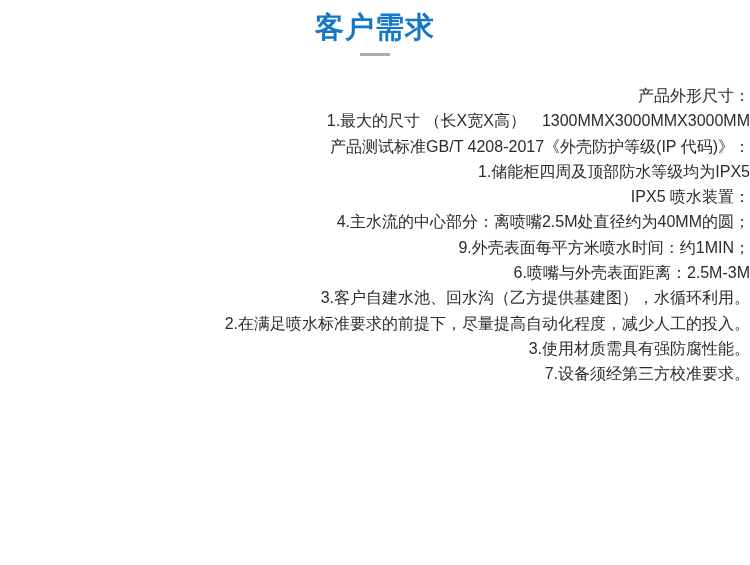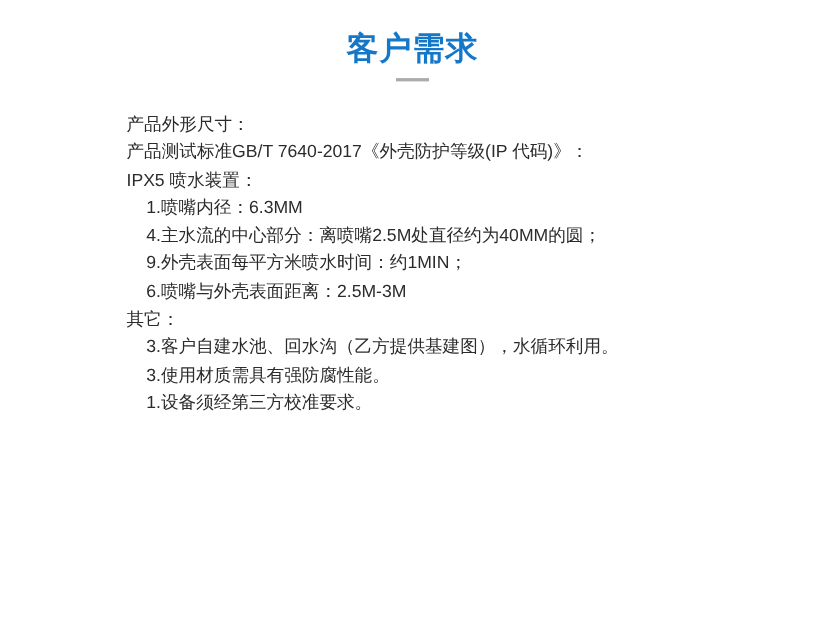--- a/index.html
+++ b/index.html
@@ -7,36 +7,37 @@
     padding: 0;
   }
   body {
     width: 750px;
     height: 565px;
     background: #ffffff;
     font-family: "Liberation Sans", sans-serif;
     overflow: hidden;
   }
   .page-title {
-    margin: 29px 0 0;
+    margin: 11px 0 0;
     text-align: center;
     font-size: 29px;
     line-height: 32px;
     font-weight: bold;
     color: #1577c8;
     letter-spacing: 1px;
   }
   .title-divider {
     width: 30px;
     height: 3px;
     background: #ababab;
     margin: 10px auto 0;
   }
   .requirements {
     margin: 27px 0 0 115px;
+    text-align: right;
   }
   .line {
     margin: 0;
     font-size: 16px;
     line-height: 25.3px;
     color: #2b2b2b;
     white-space: pre;
   }
   .line.indented {
     margin-left: 18px;
@@ -44,23 +45,24 @@
 </style>
 </head>
 <body>
 
 <h1 class="page-title">客户需求</h1>
 
 <div class="title-divider"></div>
 
 <div class="requirements">
     <p class="line">产品外形尺寸：</p>
-    <p class="line">产品测试标准GB/T 7640-2017《外壳防护等级(IP 代码)》：</p>
+    <p class="line indented">1.最大的尺寸 （长X宽X高）　1300MMX3000MMX3000MM</p>
+    <p class="line">产品测试标准GB/T 4208-2017《外壳防护等级(IP 代码)》：</p>
+    <p class="line indented">1.储能柜四周及顶部防水等级均为IPX5</p>
     <p class="line">IPX5 喷水装置：</p>
-    <p class="line indented">1.喷嘴内径：6.3MM</p>
     <p class="line indented">4.主水流的中心部分：离喷嘴2.5M处直径约为40MM的圆；</p>
     <p class="line indented">9.外壳表面每平方米喷水时间：约1MIN；</p>
     <p class="line indented">6.喷嘴与外壳表面距离：2.5M-3M</p>
-    <p class="line">其它：</p>
     <p class="line indented">3.客户自建水池、回水沟（乙方提供基建图），水循环利用。</p>
+    <p class="line indented">2.在满足喷水标准要求的前提下，尽量提高自动化程度，减少人工的投入。</p>
     <p class="line indented">3.使用材质需具有强防腐性能。</p>
-    <p class="line indented">1.设备须经第三方校准要求。</p>
+    <p class="line indented">7.设备须经第三方校准要求。</p>
   </div>
 
 </body></html>

